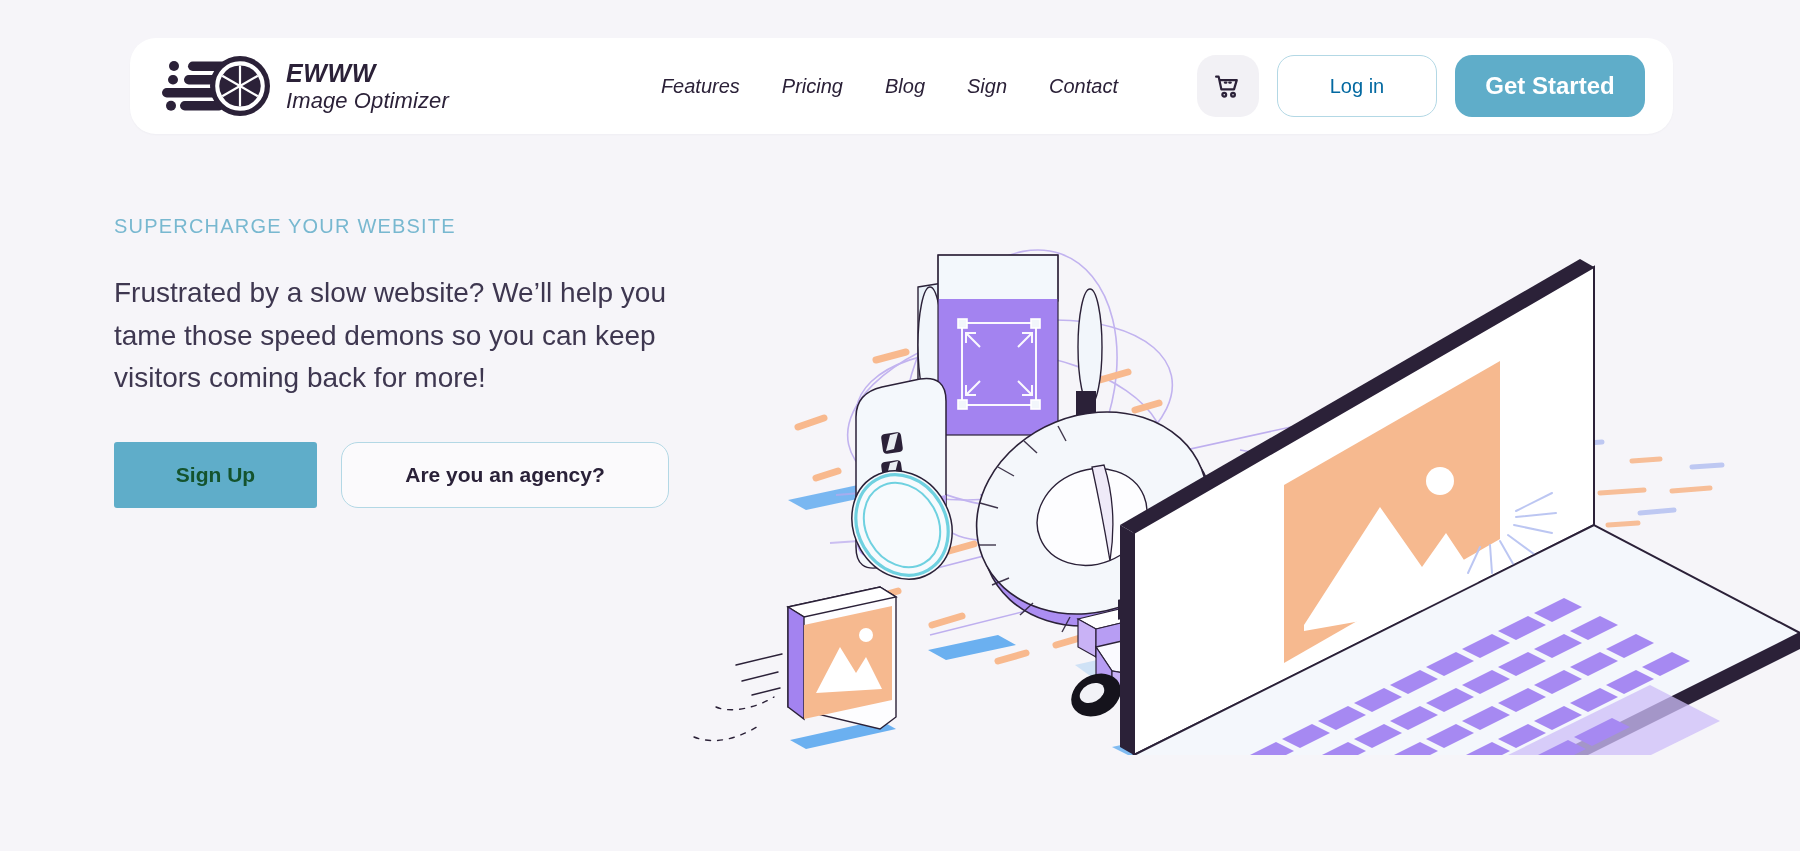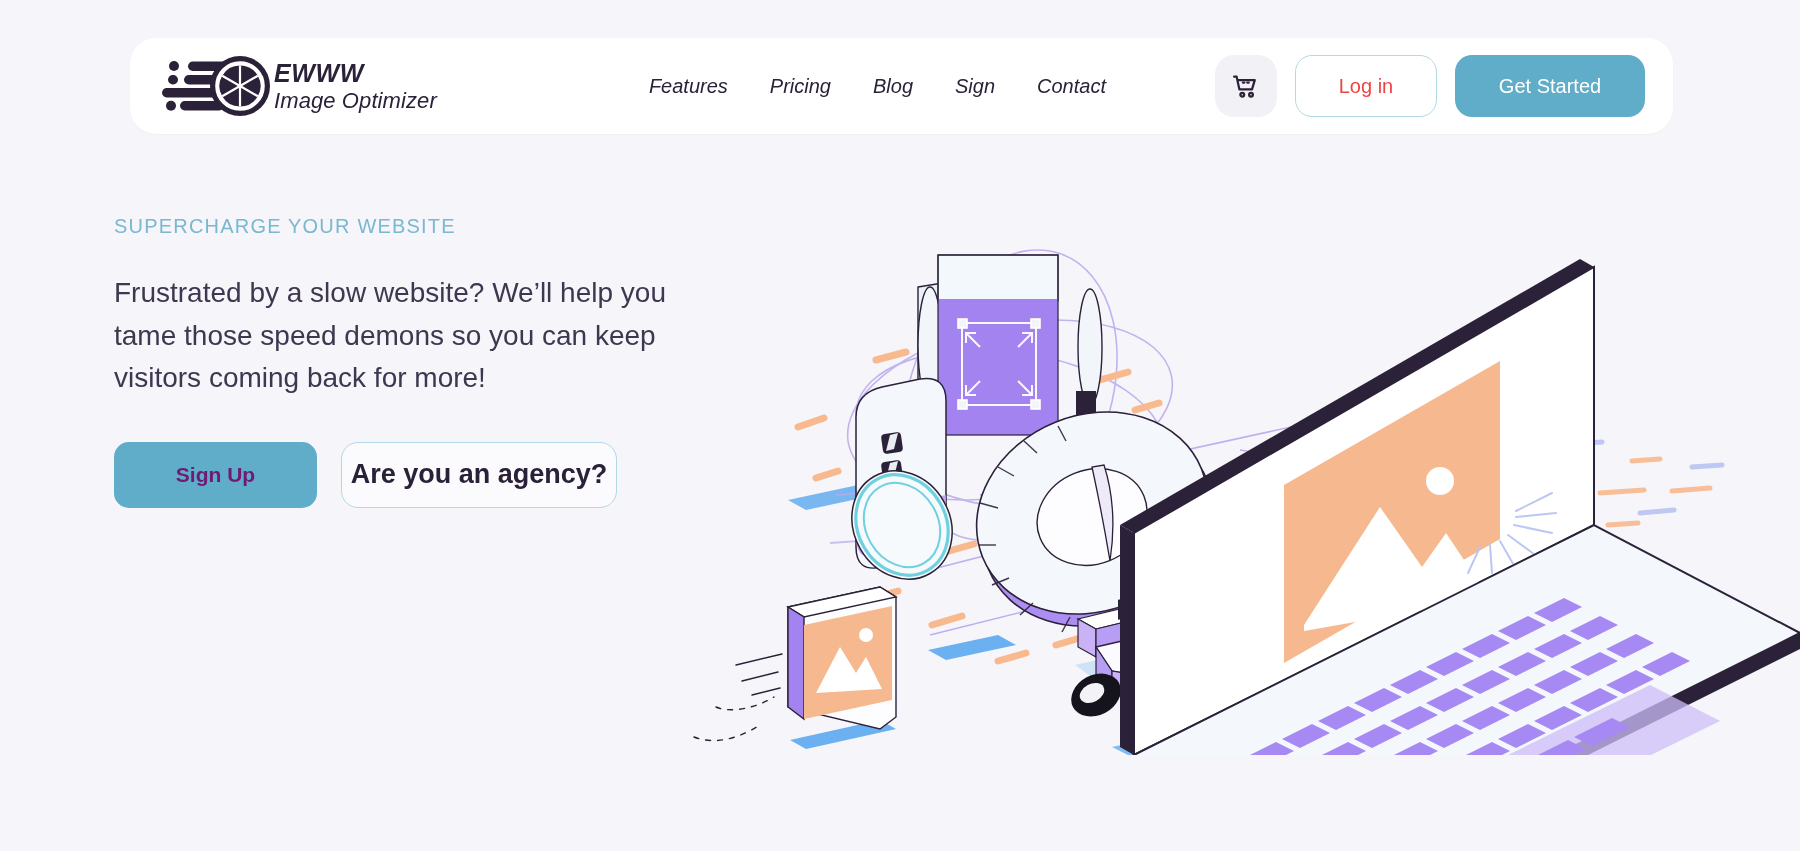--- a/index.html
+++ b/index.html
@@ -29,20 +29,21 @@
     display: flex;
     align-items: center;
     padding: 0 28px 0 32px;
     box-shadow: 0 1px 2px rgba(40,30,60,0.03);
   }
 
   
   .logo {
     display: flex;
     align-items: center;
+    gap: 12px;
     text-decoration: none;
     cursor: pointer;
   }
   .logo-mark { width: 112px; height: 62px; display: block; flex: none; }
   .logo-text { display: flex; flex-direction: column; line-height: 1; }
   .logo-title {
     font-size: 25px;
     font-weight: bold;
     font-style: italic;
     letter-spacing: 0.6px;
@@ -86,39 +87,39 @@
     border-radius: 19px;
     border: none;
     display: flex;
     align-items: center;
     justify-content: center;
     cursor: pointer;
   }
   .cart-btn svg { width: 30px; height: 30px; display: block; }
 
   .btn-login {
-    width: 142px;
+    width: 160px;
     height: 62px;
     border: 1.6px solid #b3d8e5;
     border-radius: 17px;
     background: #ffffff;
-    color: #ef4444;
+    color: #0369a1;
     font-size: 20px;
     font-family: "Liberation Sans", sans-serif;
     cursor: pointer;
   }
   .btn-getstarted {
     width: 190px;
     height: 62px;
     border: none;
     border-radius: 17px;
     background: #5fadc9;
     color: #ffffff;
-    font-size: 20px;
-    font-weight: normal;
+    font-size: 24px;
+    font-weight: bold;
     font-family: "Liberation Sans", sans-serif;
     cursor: pointer;
   }
 
   
   .hero {
     position: absolute;
     left: 114px;
     top: 215px;
     width: 650px;
@@ -147,36 +148,36 @@
   .cta-row {
     margin-top: 42px;
     display: flex;
     align-items: center;
     gap: 24px;
   }
   .btn-signup {
     width: 203px;
     height: 66px;
     border: none;
-    border-radius: 15px;
+    border-radius: 3px;
     background: #5fadc9;
-    color: #701a75;
+    color: #14532d;
     font-size: 21px;
     font-weight: bold;
     font-family: "Liberation Sans", sans-serif;
     cursor: pointer;
   }
   .btn-agency {
-    width: 276px;
+    width: 328px;
     height: 66px;
     border: 1.6px solid #b3d8e5;
     border-radius: 17px;
     background: #fbfafc;
     color: #2a2138;
-    font-size: 27px;
+    font-size: 21px;
     font-weight: bold;
     font-family: "Liberation Sans", sans-serif;
     cursor: pointer;
   }
 
   
   .hero-art {
     position: absolute;
     left: 680px;
     top: 195px;

